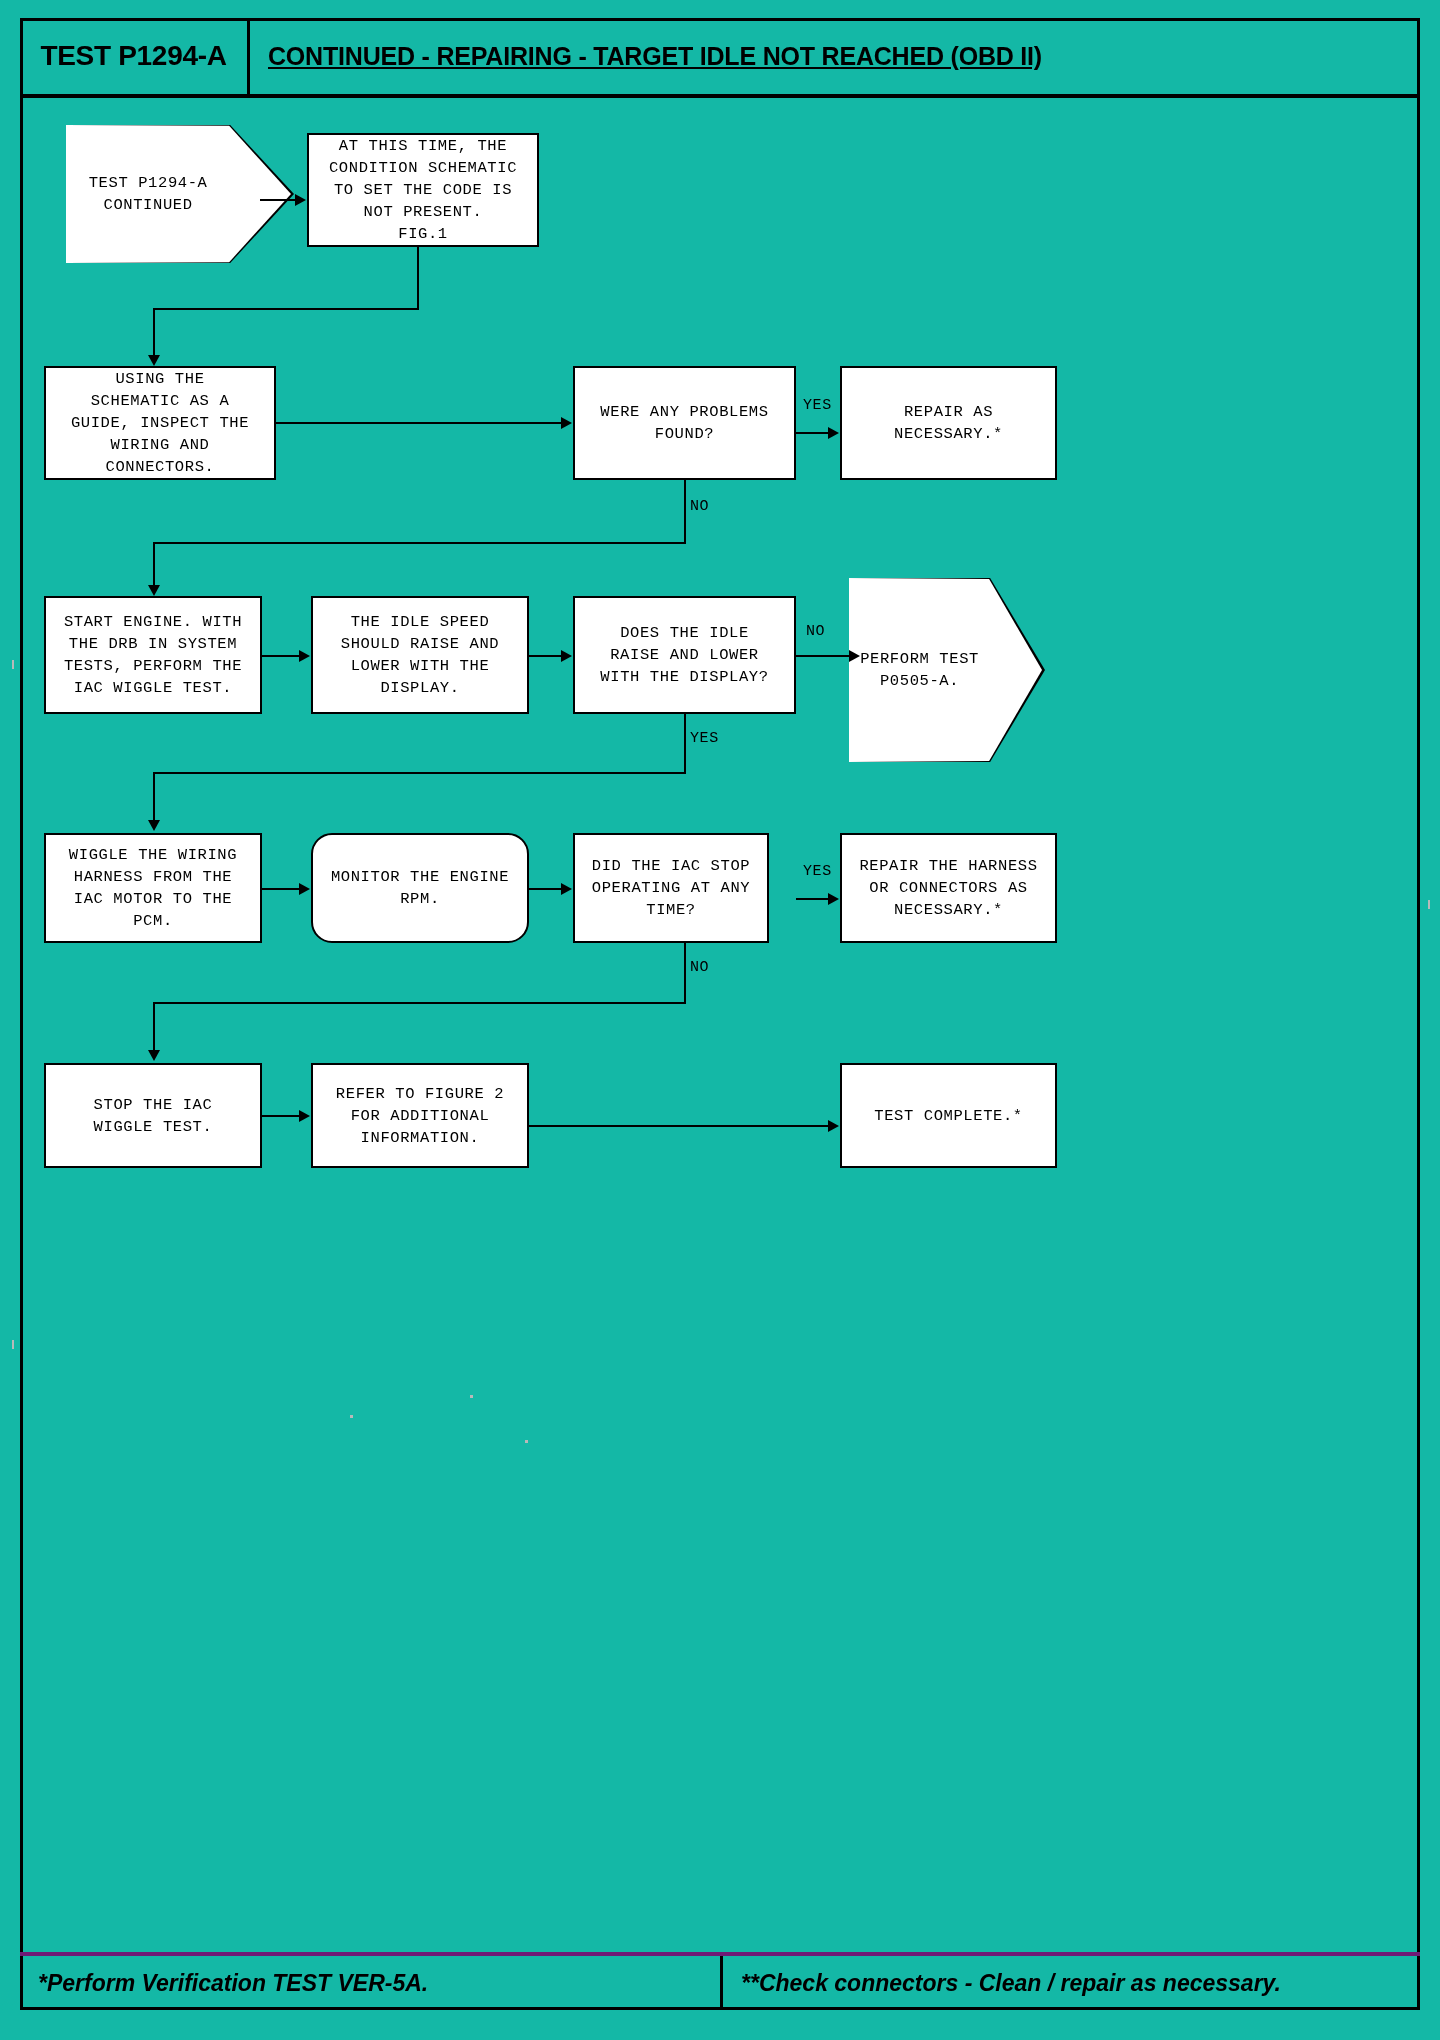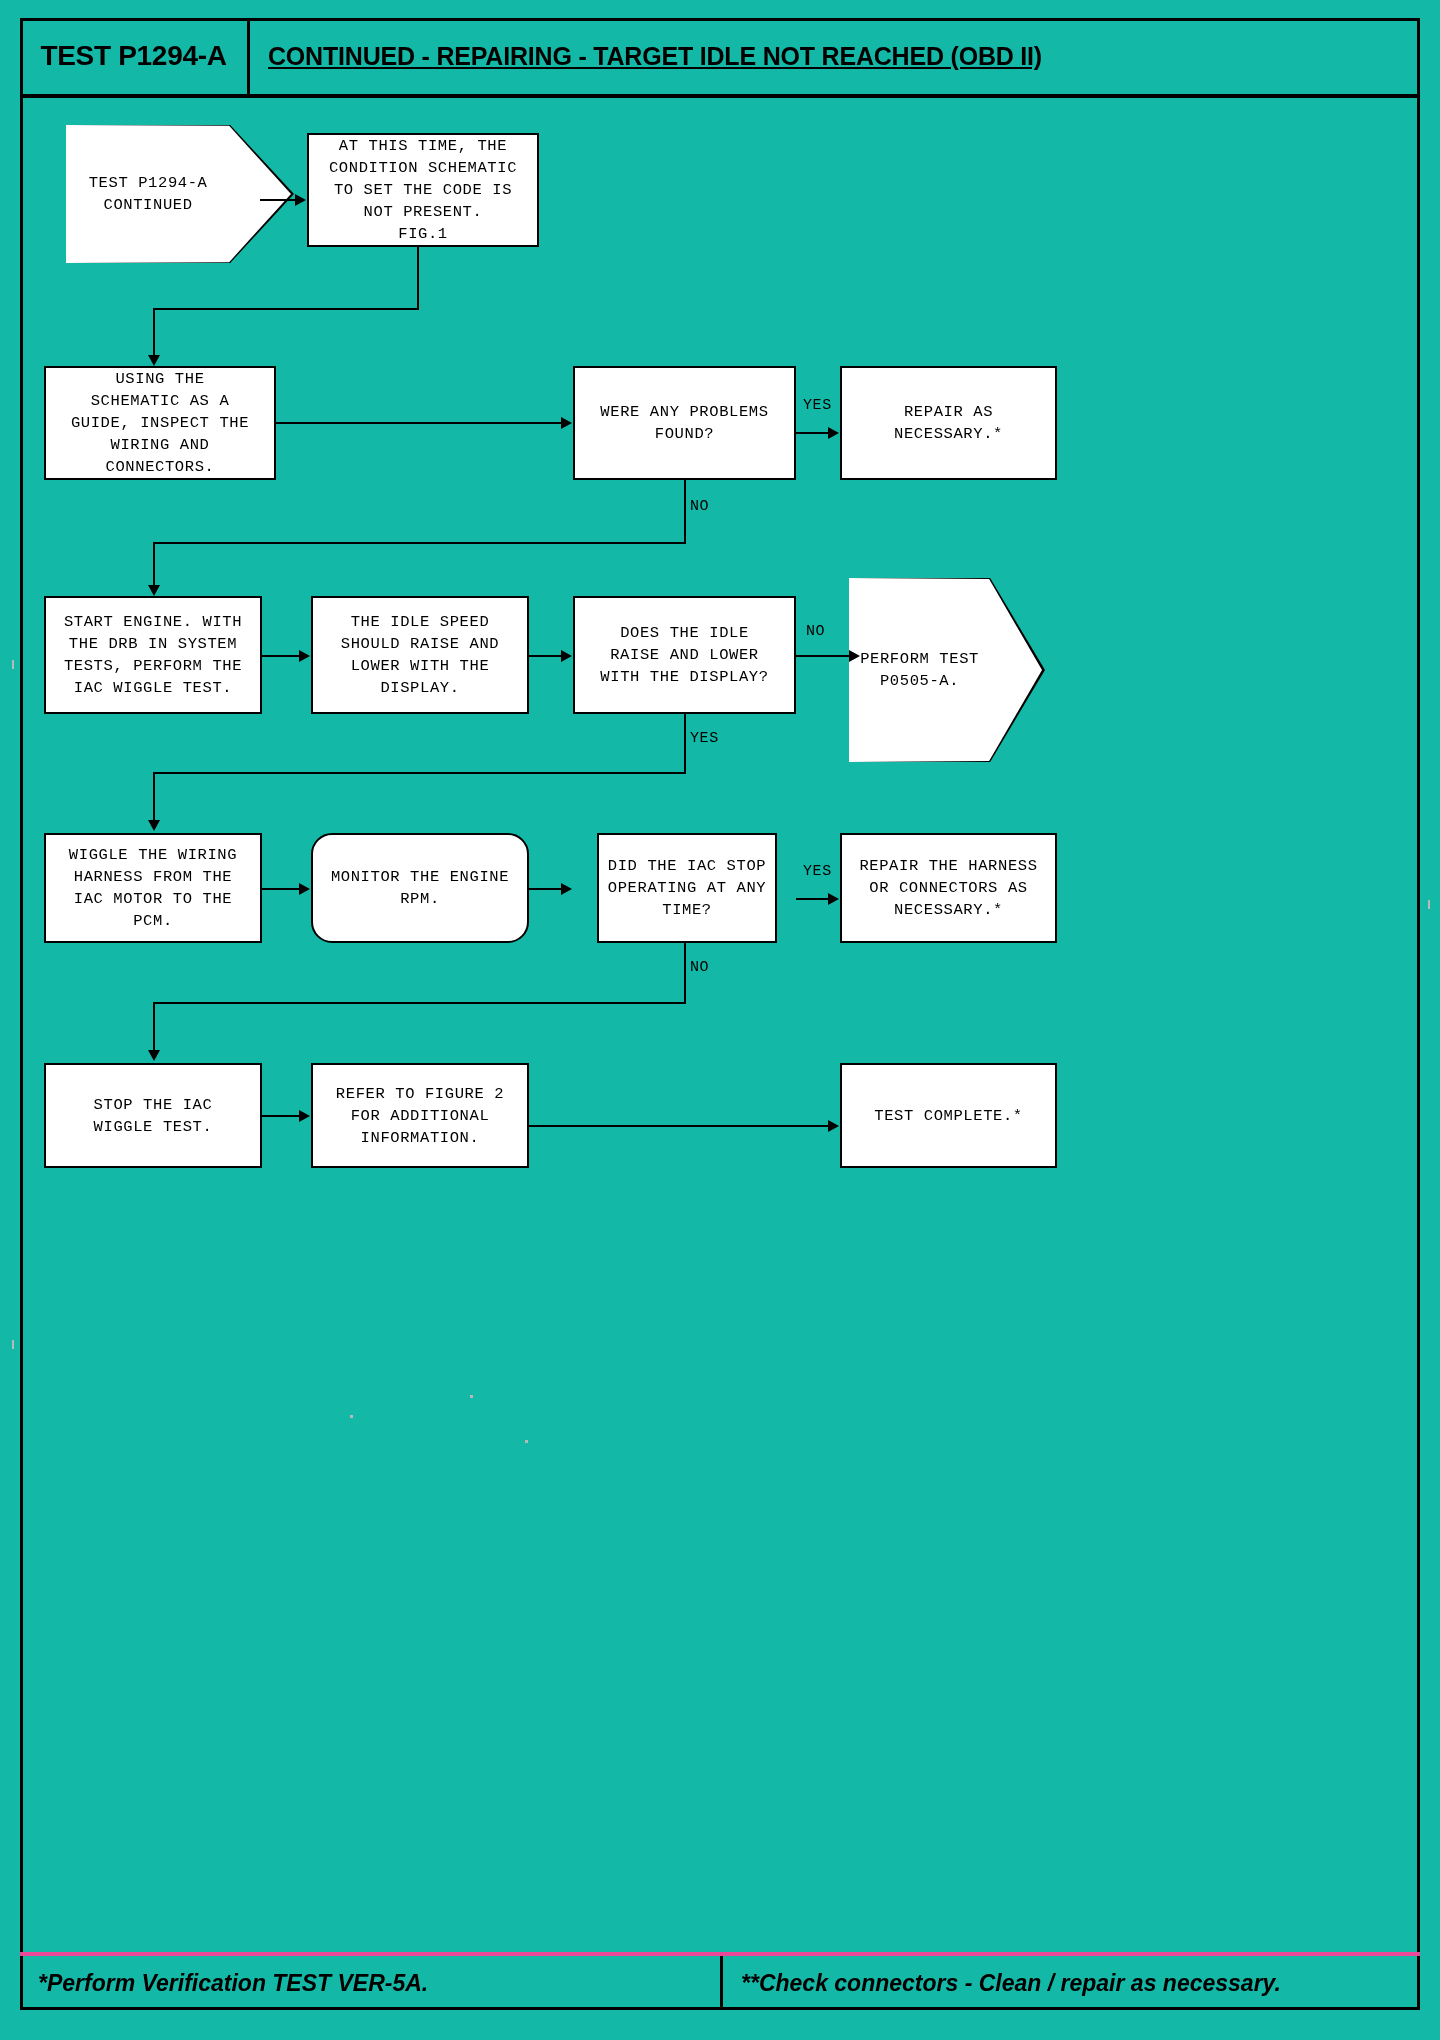--- a/index.html
+++ b/index.html
@@ -70,21 +70,21 @@
     letter-spacing: -0.2px;
     white-space: nowrap;
   }
   
   .footer-band {
     position: absolute;
     left: 20px;
     top: 1952px;
     width: 1400px;
     height: 58px;
-    border-top: 4px solid #ec4899;
+    border-top: 4px solid #701a75;
     box-sizing: border-box;
   }
   .footer-cell {
     position: absolute;
     top: 0;
     height: 54px;
     display: flex;
     align-items: center;
   }
   .footer-left  { left: 18px;  }
@@ -301,21 +301,21 @@
 HARNESS FROM THE
 IAC MOTOR TO THE
 PCM.</span>
   </div>
 
   <div class="node" style="left:311px; top:833px; width:218px; height:110px;border-radius:21px;">
     <span class="txt">MONITOR THE ENGINE
 RPM.</span>
   </div>
 
-  <div class="node" style="left:573px; top:833px; width:180px; height:110px;margin-left:24px;">
+  <div class="node" style="left:573px; top:833px; width:196px; height:110px;">
     <span class="txt">DID THE IAC STOP
 OPERATING AT ANY
 TIME?</span>
   </div>
 
   <div class="node" style="left:840px; top:833px; width:217px; height:110px;">
     <span class="txt">REPAIR THE HARNESS
 OR CONNECTORS AS
 NECESSARY.*</span>
   </div>

